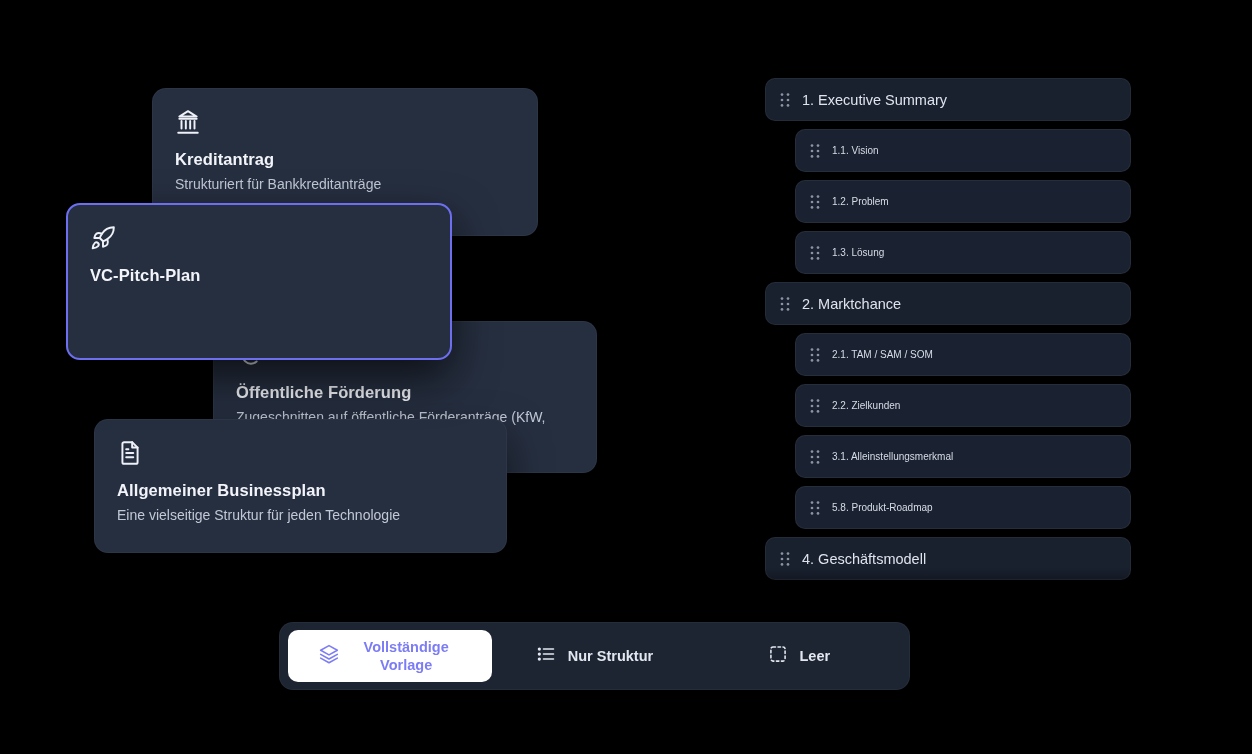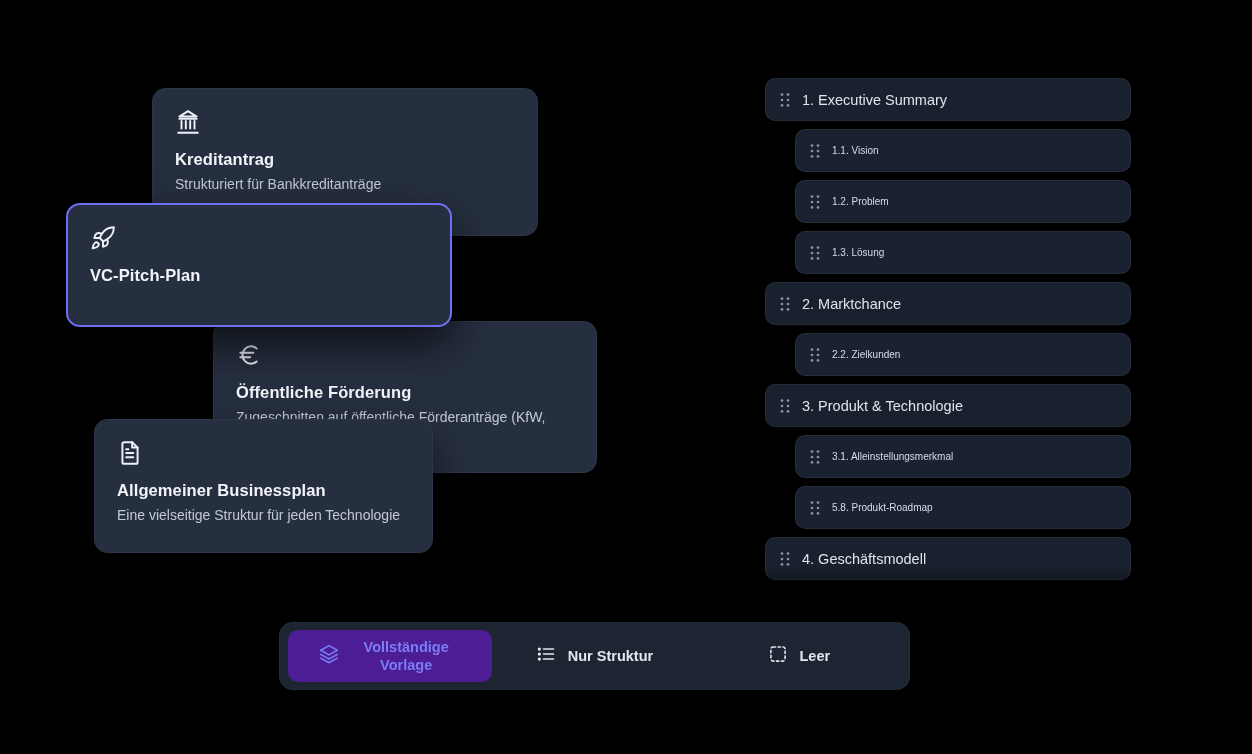--- a/index.html
+++ b/index.html
@@ -62,26 +62,26 @@
     width: 386px; height: 148px;
     z-index: 2;
   }
   #card-foerderung {
     left: 213px; top: 321px;
     width: 384px; height: 152px;
     z-index: 2;
   }
   #card-allgemein {
     left: 94px; top: 419px;
-    width: 339px; height: 134px;
+    width: 413px; height: 134px;
     z-index: 3;
   }
   #card-vc {
     left: 66px; top: 203px;
-    width: 386px; height: 124px;
+    width: 386px; height: 157px;
     z-index: 5;
     border: 2px solid #6d6ef0;
     background: #262f40;
     box-shadow: 0 18px 44px rgba(0,0,0,0.65);
   }
   #card-vc .tpl-title { margin-top: 2px; }
 
   
   #outline {
     position: absolute;
@@ -173,21 +173,21 @@
     cursor: pointer;
     padding: 0 8px;
     text-align: center;
     line-height: 1.25;
   }
   .mode-btn .mode-ico {
     flex: 0 0 auto;
     display: block;
   }
   .mode-btn.is-active {
-    background: #4c1d95;
+    background: #ffffff;
     color: #7c7cf5;
   }
   .mode-btn.is-active .mode-ico { color: #7c7cf5; }
   .mode-btn .mode-label { display: block; }
   #mode-full .mode-label { max-width: 110px; }
 </style>
 </head>
 <body>
 
 <div id="stage">
@@ -305,32 +305,32 @@
         </div>
         <div class="outline-row level-2">
           <span class="drag-handle"><svg width="10" height="16" viewBox="0 0 10 16" fill="currentColor" aria-hidden="true">
       <circle cx="2" cy="2.6" r="1.35"></circle>
               <circle cx="8" cy="2.6" r="1.35"></circle>
       <circle cx="2" cy="8" r="1.35"></circle>
               <circle cx="8" cy="8" r="1.35"></circle>
       <circle cx="2" cy="13.4" r="1.35"></circle>
               <circle cx="8" cy="13.4" r="1.35"></circle>
     </svg></span>
+          <span class="outline-label">2.1. TAM / SAM / SOM</span>
+        </div>
+        <div class="outline-row level-2">
+          <span class="drag-handle"><svg width="10" height="16" viewBox="0 0 10 16" fill="currentColor" aria-hidden="true">
+      <circle cx="2" cy="2.6" r="1.35"></circle>
+              <circle cx="8" cy="2.6" r="1.35"></circle>
+      <circle cx="2" cy="8" r="1.35"></circle>
+              <circle cx="8" cy="8" r="1.35"></circle>
+      <circle cx="2" cy="13.4" r="1.35"></circle>
+              <circle cx="8" cy="13.4" r="1.35"></circle>
+    </svg></span>
           <span class="outline-label">2.2. Zielkunden</span>
-        </div>
-        <div class="outline-row level-1">
-          <span class="drag-handle"><svg width="10" height="16" viewBox="0 0 10 16" fill="currentColor" aria-hidden="true">
-      <circle cx="2" cy="2.6" r="1.35"></circle>
-              <circle cx="8" cy="2.6" r="1.35"></circle>
-      <circle cx="2" cy="8" r="1.35"></circle>
-              <circle cx="8" cy="8" r="1.35"></circle>
-      <circle cx="2" cy="13.4" r="1.35"></circle>
-              <circle cx="8" cy="13.4" r="1.35"></circle>
-    </svg></span>
-          <span class="outline-label">3. Produkt &amp; Technologie</span>
         </div>
         <div class="outline-row level-2">
           <span class="drag-handle"><svg width="10" height="16" viewBox="0 0 10 16" fill="currentColor" aria-hidden="true">
       <circle cx="2" cy="2.6" r="1.35"></circle>
               <circle cx="8" cy="2.6" r="1.35"></circle>
       <circle cx="2" cy="8" r="1.35"></circle>
               <circle cx="8" cy="8" r="1.35"></circle>
       <circle cx="2" cy="13.4" r="1.35"></circle>
               <circle cx="8" cy="13.4" r="1.35"></circle>
     </svg></span>

